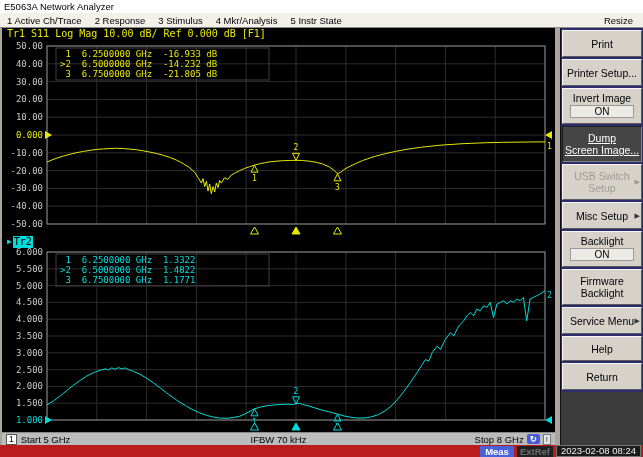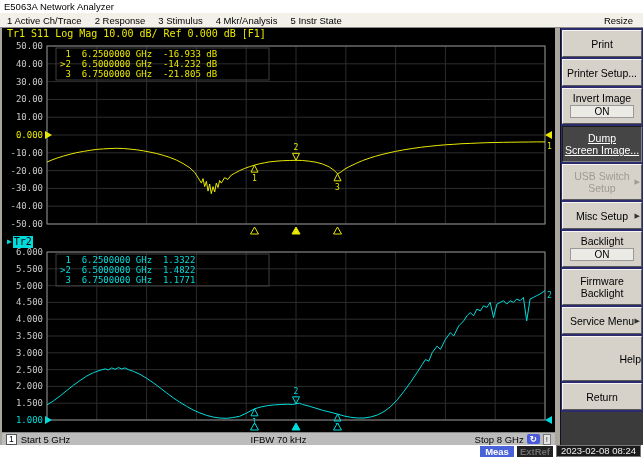--- a/index.html
+++ b/index.html
@@ -49,21 +49,21 @@
   }
   .sweep-badge {
     background:#4a5ad8; color:#fff; border-radius:2px; font-size:8.5px;
     padding:0 3px; line-height:10px; font-weight:bold;
   }
   .alert-box {
     background:#e4e4e4; border:1px solid #777; color:#222; font-size:8px;
     padding:0 2px; line-height:9px;
   }
   .statusbar {
-    height:12px; background:#ffffff; display:flex; align-items:center;
+    height:12px; background:#b91c1c; display:flex; align-items:center;
     justify-content:flex-end; gap:3px; padding-right:2px; font-size:9.5px;
   }
   .meas-badge { background:#4862d8; color:#fff; font-weight:bold; padding:0 5px; line-height:11px; }
   .extref { color:#6e6e6e; font-weight:bold; background:#222; padding:0 3px; line-height:11px; }
   .datetime { color:#f0f0f0; border:1px solid #777; background:#1b1b1b; padding:0 4px; line-height:10px; }
   .sidebar {
     width:83px; background:#2b2b6e; border-left:1px solid #101020;
     display:flex; flex-direction:column;
   }
   .sk-title {
@@ -283,21 +283,21 @@
           <span class="sk-arrow">▶</span>
         </div><div class="sk-btn" style="height: 36px;">
           <div>Backlight</div>
           <div class="sk-value">ON</div>
         </div><div class="sk-btn" style="height: 36px;">
           <div>Firmware</div>
           <div>Backlight</div>
         </div><div class="sk-btn" style="height: 27px;">
           <div>Service Menu</div>
           <span class="sk-arrow">▶</span>
-        </div><div class="sk-btn" style="height: 45px; align-items: flex-end;">
+        </div><div class="sk-btn" style="height: 25px;">
           <div>Help</div>
         </div><div class="sk-btn" style="height: 27px;">
           <div>Return</div>
         </div></span>
     <div class="sk-filler"></div>
   </div>
 
 </div>
 
 <div class="statusbar">

